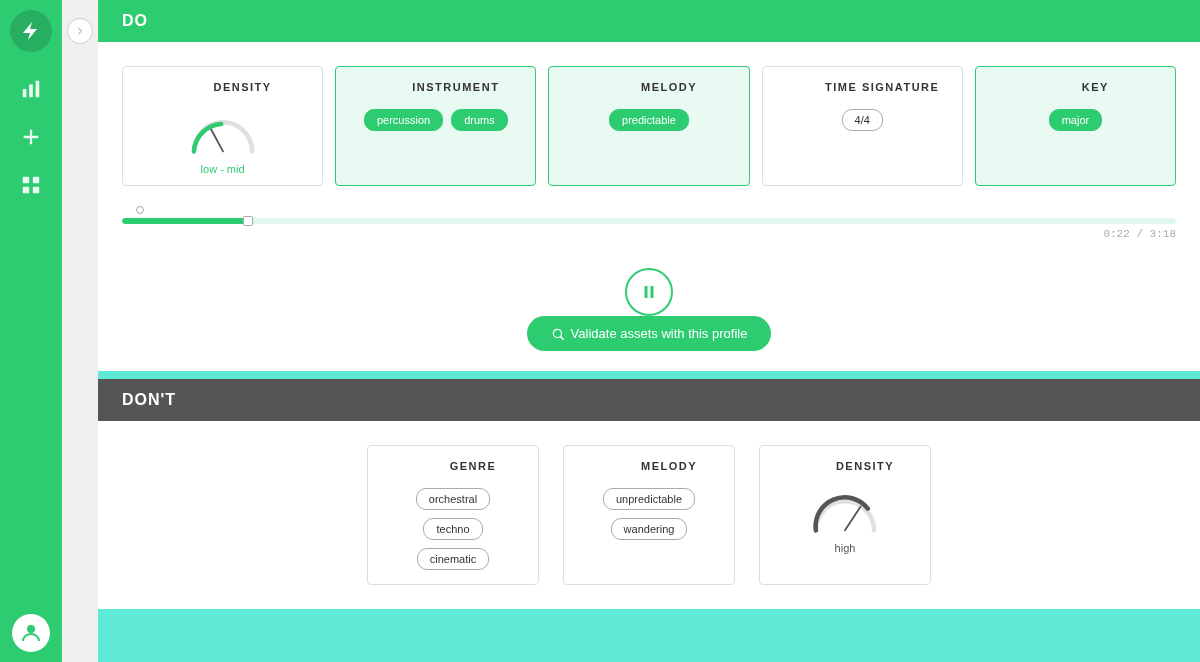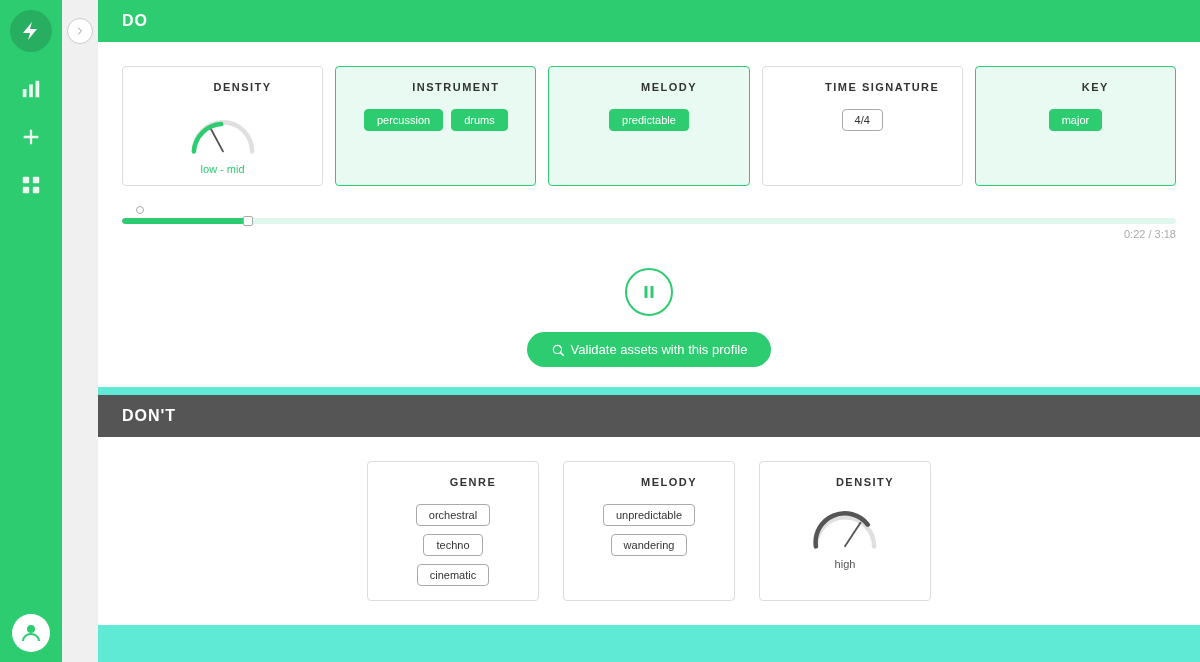--- a/index.html
+++ b/index.html
@@ -120,21 +120,21 @@
       margin-bottom: 14px;
       text-transform: uppercase;
       margin-left: 40px;
     }
 
     
     .tag-btn {
       background: #2ecc71;
       color: white;
       border: 1.5px solid #2ecc71;
-      border-radius: 4px;
+      border-radius: 10px;
       padding: 4px 12px;
       font-size: 11px;
       cursor: pointer;
       margin: 2px;
       white-space: nowrap;
     }
     .tag-btn.outline {
       background: white;
       color: #333;
       border-color: #aaa;
@@ -190,30 +190,30 @@
       height: 10px;
       background: white;
       border: 1.5px solid #aaa;
       border-radius: 2px;
     }
     .progress-time {
       text-align: right;
       font-size: 11px;
       color: #aaa;
       margin-top: 2px;
+      font-family: Liberation Mono, monospace;
     }
 
     
     .player-controls {
       background: white;
       padding: 8px 24px 20px;
       display: flex;
       flex-direction: column;
       align-items: center;
-      gap: 16px;
     }
     .pause-btn {
       width: 48px;
       height: 48px;
       border-radius: 50%;
       border: 2px solid #2ecc71;
       background: white;
       display: flex;
       align-items: center;
       justify-content: center;

